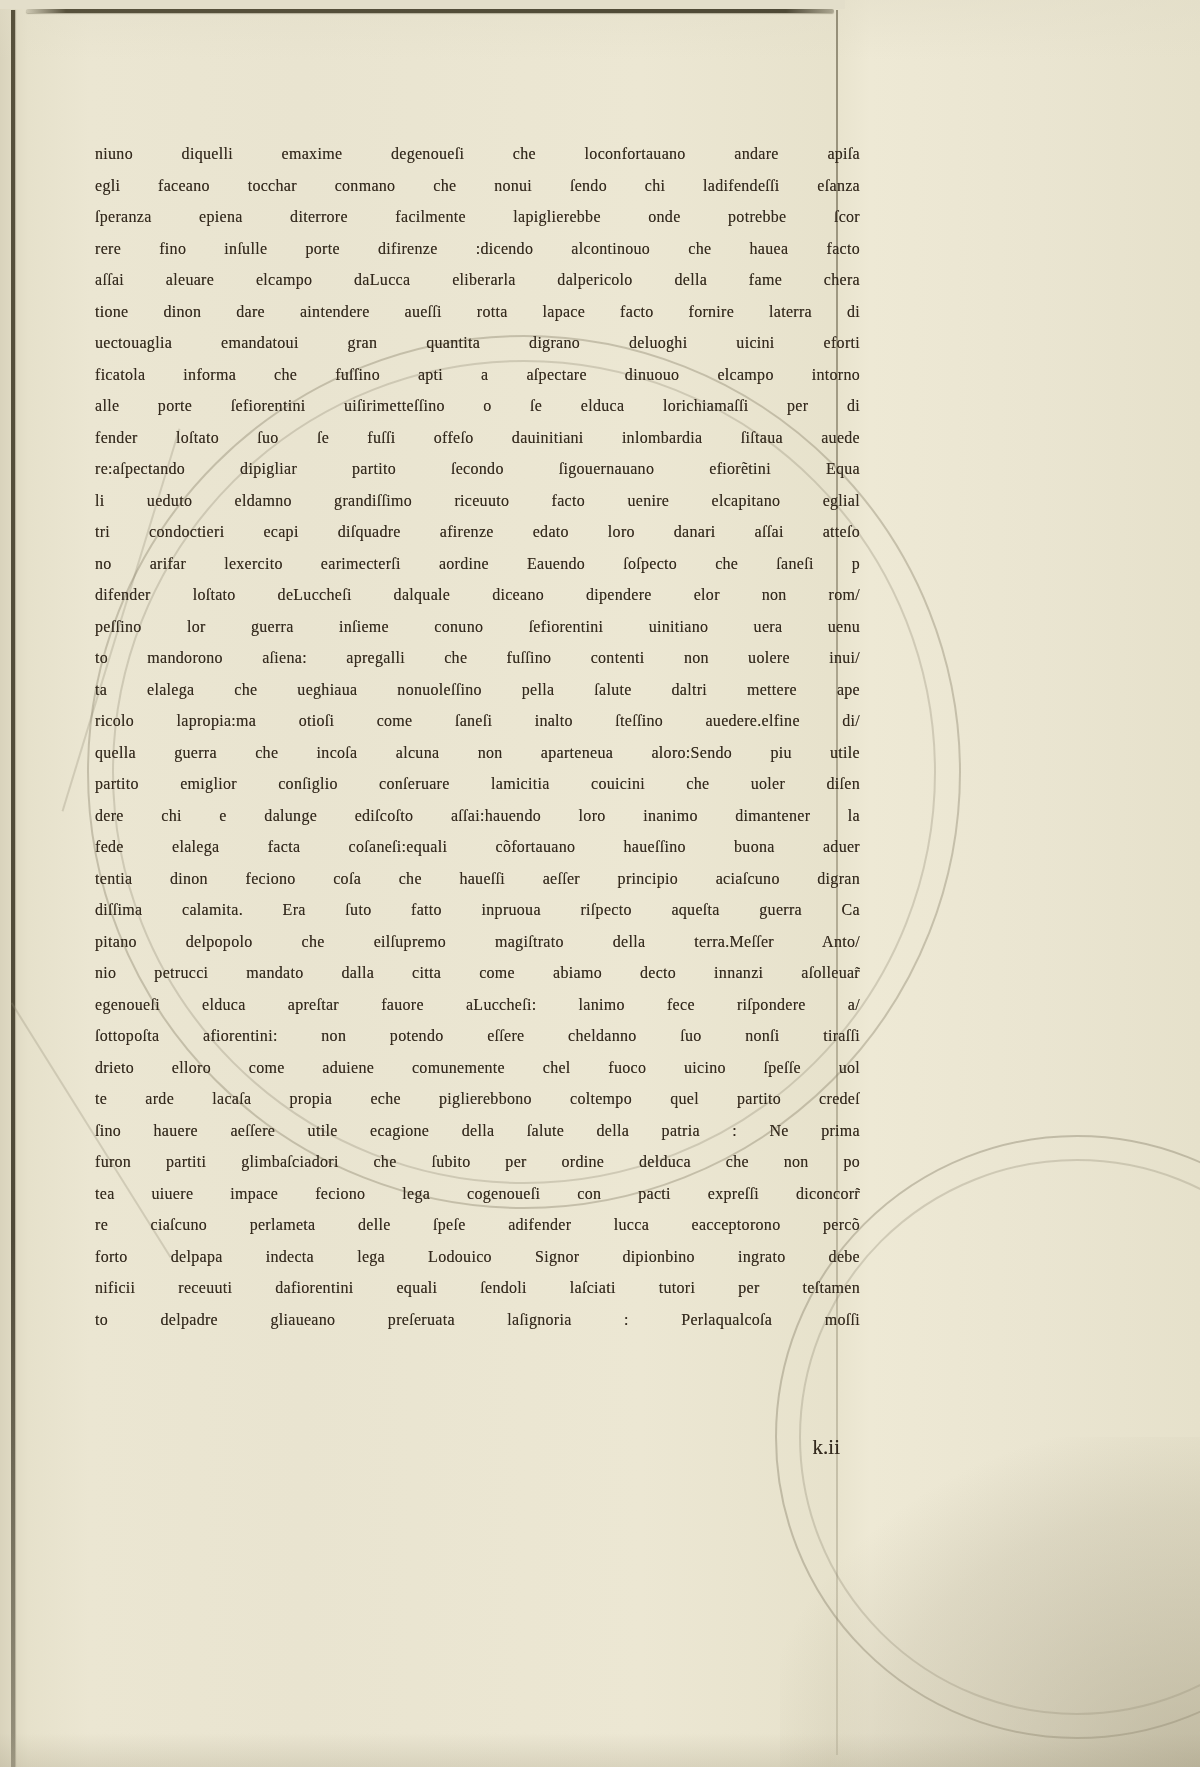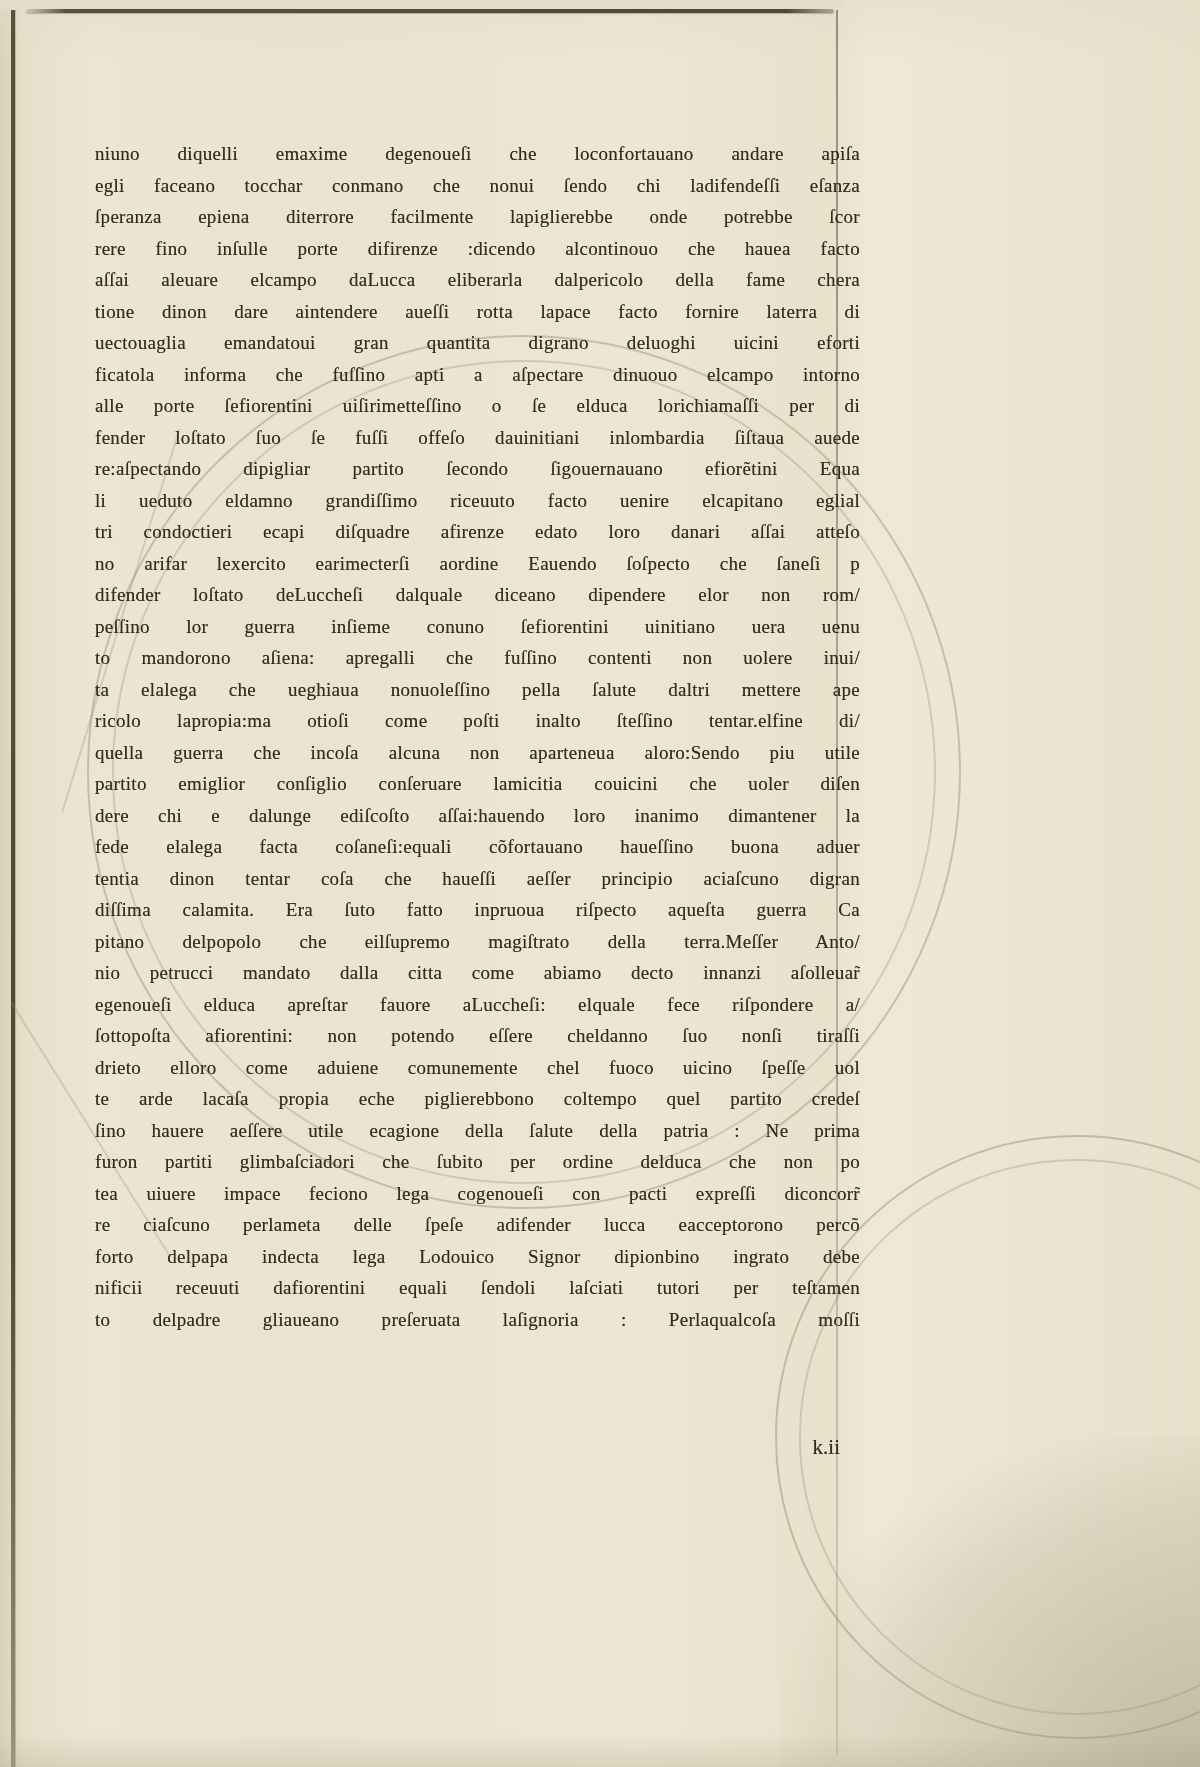--- a/index.html
+++ b/index.html
@@ -72,21 +72,21 @@
   .text-block {
     position: absolute;
     left: 95px;
     top: 138px;
     width: 765px;
   }
   .line {
     height: 31.5px;
     overflow: hidden;
     font-family: "Liberation Serif", "DejaVu Serif", serif;
-    font-size: 19px;
+    font-size: 16px;
     line-height: 31.5px;
     letter-spacing: 0.3px;
     color: var(--ink, #342a1e);
     text-align: justify;
     text-align-last: justify;
     text-shadow: 0 0 0.5px rgba(52,42,30,0.55);
   }
   .signature {
     position: absolute;
     left: 95px;
@@ -129,30 +129,30 @@
       <div class="line">alle porte ſefiorentini uiſirimetteſſino o ſe elduca lorichiamaſſi per di</div>
       <div class="line">fender loſtato ſuo ſe fuſſi offeſo dauinitiani inlombardia ſiſtaua auede</div>
       <div class="line">re:aſpectando dipigliar partito ſecondo ſigouernauano efiorẽtini Equa</div>
       <div class="line">li ueduto eldamno grandiſſimo riceuuto facto uenire elcapitano eglial</div>
       <div class="line">tri condoctieri ecapi diſquadre afirenze edato loro danari aſſai atteſo</div>
       <div class="line">no arifar lexercito earimecterſi aordine Eauendo ſoſpecto che ſaneſi p</div>
       <div class="line">difender loſtato deLuccheſi dalquale diceano dipendere elor non rom/</div>
       <div class="line">peſſino lor guerra inſieme conuno ſefiorentini uinitiano uera uenu</div>
       <div class="line">to mandorono aſiena: apregalli che fuſſino contenti non uolere inui/</div>
       <div class="line">ta elalega che ueghiaua nonuoleſſino pella ſalute daltri mettere ape</div>
-      <div class="line">ricolo lapropia:ma otioſi come poſti inalto ſteſſino tentar.elfine di/</div>
+      <div class="line">ricolo lapropia:ma otioſi come ſaneſi inalto ſteſſino auedere.elfine di/</div>
       <div class="line">quella guerra che incoſa alcuna non aparteneua aloro:Sendo piu utile</div>
       <div class="line">partito emiglior conſiglio conſeruare lamicitia couicini che uoler diſen</div>
       <div class="line">dere chi e dalunge ediſcoſto aſſai:hauendo loro inanimo dimantener la</div>
       <div class="line">fede elalega facta coſaneſi:equali cõfortauano haueſſino buona aduer</div>
-      <div class="line">tentia dinon tentar coſa che haueſſi aeſſer principio aciaſcuno digran</div>
+      <div class="line">tentia dinon feciono coſa che haueſſi aeſſer principio aciaſcuno digran</div>
       <div class="line">diſſima calamita. Era ſuto fatto inpruoua riſpecto aqueſta guerra Ca</div>
       <div class="line">pitano delpopolo che eilſupremo magiſtrato della terra.Meſſer Anto/</div>
       <div class="line">nio petrucci mandato dalla citta come abiamo decto innanzi aſolleuar̃</div>
-      <div class="line">egenoueſi elduca apreſtar fauore aLuccheſi: elquale fece riſpondere a/</div>
+      <div class="line">egenoueſi elduca apreſtar fauore aLuccheſi: lanimo fece riſpondere a/</div>
       <div class="line">ſottopoſta afiorentini: non potendo eſſere cheldanno ſuo nonſi tiraſſi</div>
       <div class="line">drieto elloro come aduiene comunemente chel fuoco uicino ſpeſſe uol</div>
       <div class="line">te arde lacaſa propia eche piglierebbono coltempo quel partito credeſ</div>
       <div class="line">ſino hauere aeſſere utile ecagione della ſalute della patria : Ne prima</div>
       <div class="line">furon partiti glimbaſciadori che ſubito per ordine delduca che non po</div>
       <div class="line">tea uiuere impace feciono lega cogenoueſi con pacti expreſſi diconcorr̃</div>
       <div class="line">re ciaſcuno perlameta delle ſpeſe adifender lucca eacceptorono percõ</div>
       <div class="line">forto delpapa indecta lega Lodouico Signor dipionbino ingrato debe</div>
       <div class="line">nificii receuuti dafiorentini equali ſendoli laſciati tutori per teſtamen</div>
       <div class="line">to delpadre gliaueano preſeruata laſignoria : Perlaqualcoſa moſſi</div>

